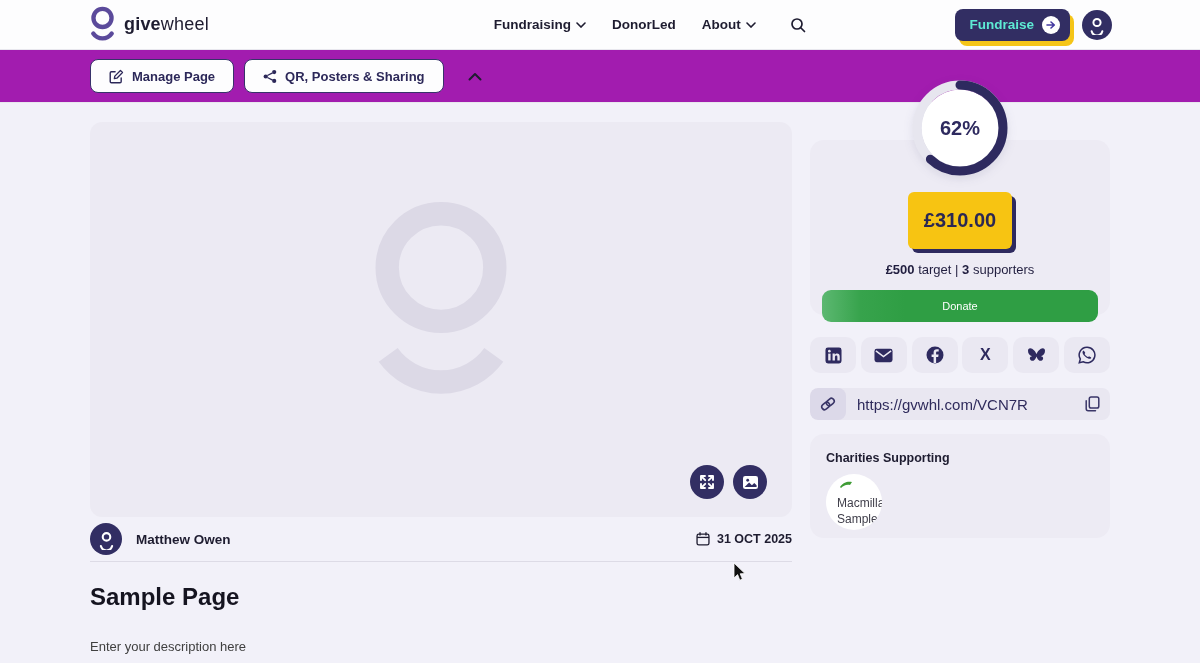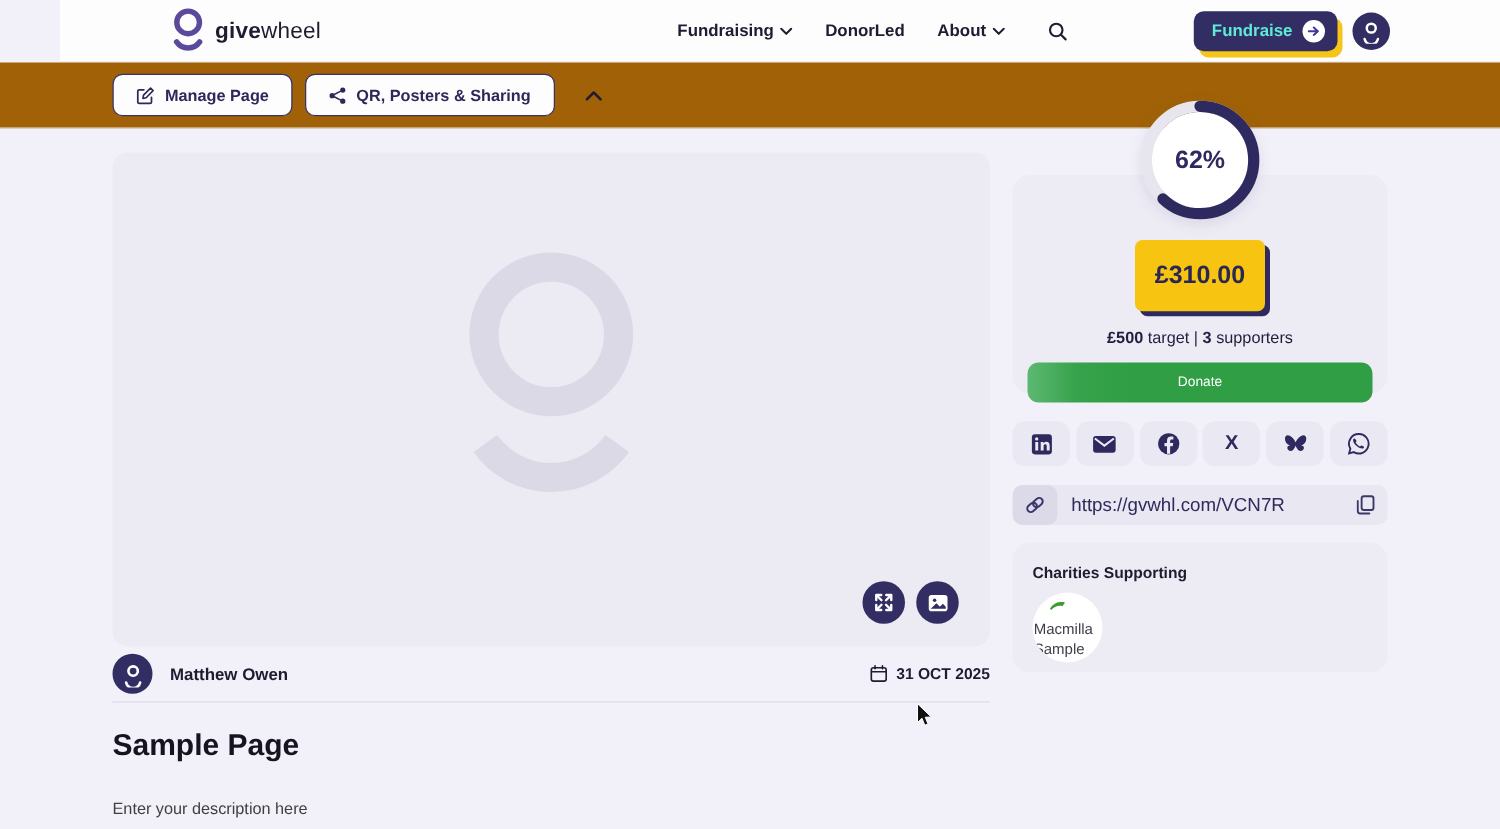--- a/index.html
+++ b/index.html
@@ -6,21 +6,21 @@
   html,body { width:1200px; height:663px; overflow:hidden; }
   body {
     font-family:"Liberation Sans", sans-serif;
     background:#f2f1f9;
     color:#22203f;
     position:relative;
   }
   
   .header {
     height:50px; background:#fdfdfe; border-bottom:1px solid #e8e7ee;
-    display:flex; align-items:center; padding:0 88px 0 90px;margin-left:48px;
+    display:flex; align-items:center; padding:0 88px 0 90px;
   }
   .brand { display:flex; align-items:center; gap:9px; cursor:pointer; }
   .brand-name { font-size:18px; letter-spacing:.2px; color:#1e1c30; }
   .brand-name b { font-weight:700; }
   .nav { display:flex; align-items:center; gap:26px; margin-left:285px; }
   .nav-item { display:flex; align-items:center; gap:5px; font-size:13.5px; font-weight:700; color:#1e1c30; cursor:pointer; }
   .nav-item.plain { font-weight:700; }
   .search-btn { margin-left:8px; cursor:pointer; display:flex; align-items:center; }
   .header-right { margin-left:auto; display:flex; align-items:center; gap:12px; }
   .fundraise-btn {
@@ -32,21 +32,21 @@
   .arrow-circle {
     width:18px; height:18px; border-radius:50%; background:#fff;
     display:flex; align-items:center; justify-content:center;
   }
   .avatar-circle {
     width:30px; height:30px; border-radius:50%; background:#322e63;
     display:flex; align-items:center; justify-content:center; cursor:pointer; flex:0 0 auto;
   }
   
   .toolbar {
-    height:53px; background:#a16207; border-bottom:1px solid #e8e7ee;
+    height:53px; background:#a21caf; border-bottom:1px solid #e8e7ee;
     display:flex; align-items:center; gap:10px; padding:0 90px;
   }
   .outline-btn {
     height:34px; background:#fdfdfe; border:1.5px solid #37326a; border-radius:8px;
     color:#2c2859; font-weight:700; font-size:13px; padding:0 18px;
     display:flex; align-items:center; gap:8px; cursor:pointer;
   }
   .collapse-btn { margin-left:14px; cursor:pointer; display:flex; align-items:center; }
   
   .main { display:flex; padding:0 90px; }
@@ -111,21 +111,21 @@
   }
   .url-text { margin-left:11px; font-size:15px; color:#2f2b5c; flex:1; }
   .copy-btn { background:none; border:none; cursor:pointer; display:flex; align-items:center; padding:0 10px; }
   .charity-card { margin-top:14px; background:#edebf4; border-radius:14px; padding:17px 16px 20px; height:104px; }
   .charity-heading { font-size:12.5px; font-weight:700; color:#1e1c30; }
   .charity-logo {
     margin-top:9px; width:56px; height:56px; border-radius:50%; background:#fff;
     position:relative; overflow:hidden; cursor:pointer;
   }
   .charity-logo .mark { position:absolute; left:13px; top:6px; }
-  .charity-name { position:absolute; left:1px; top:21px; font-size:12px; line-height:16px; color:#3f3e4a; white-space:nowrap; }
+  .charity-name { position:absolute; left:11px; top:21px; font-size:12px; line-height:16px; color:#3f3e4a; white-space:nowrap; }
   
   .mouse-cursor { position:absolute; left:733px; top:563px; z-index:9; pointer-events:none; }
 </style>
 </head>
 <body>
 
 <header class="header">
   <div class="brand">
     <svg width="25" height="38" viewBox="0 0 130 210">
       <circle cx="65" cy="66" r="50" fill="none" stroke="#5b4a9b" stroke-width="24"></circle>

